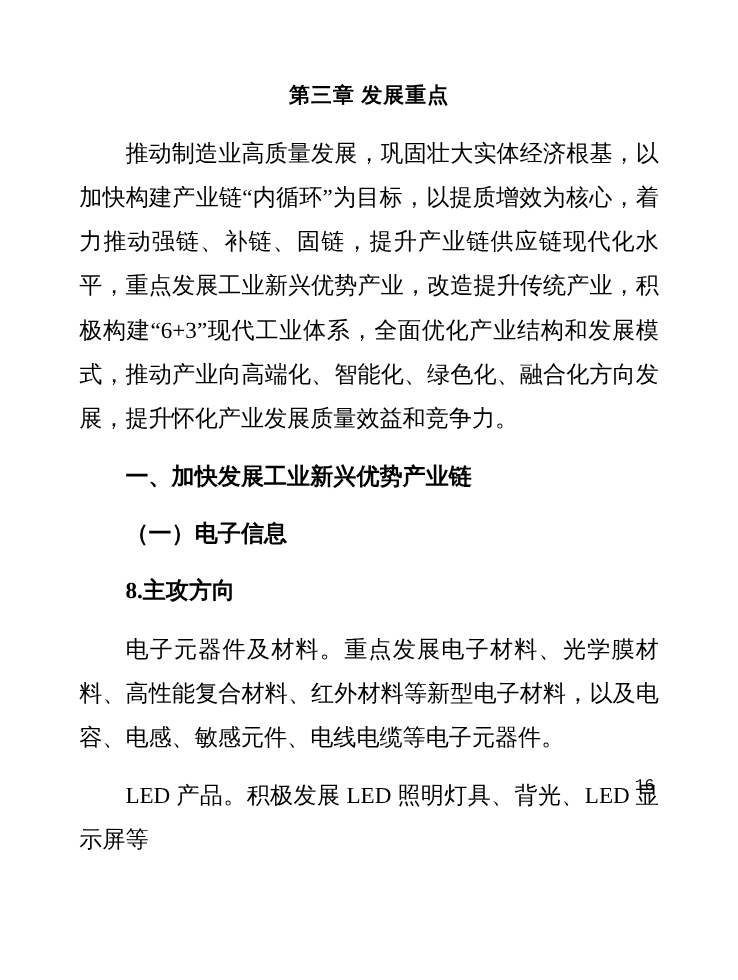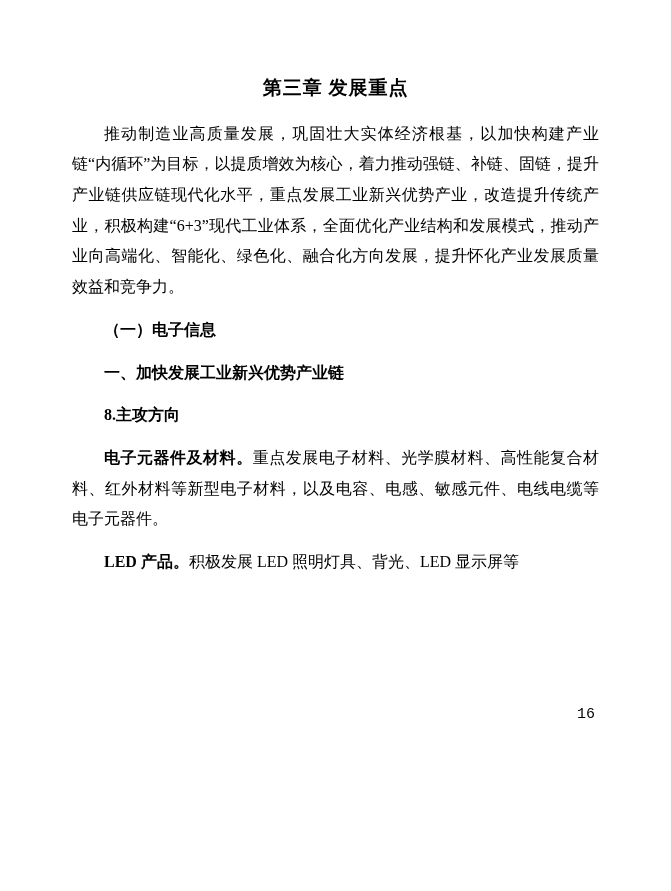--- a/index.html
+++ b/index.html
@@ -27,52 +27,52 @@
   .doc-title {
     text-align: center;
     font-size: 19px;
     font-weight: bold;
     letter-spacing: 1px;
     margin: 12px 0 16px 0;
     line-height: 1.5;
   }
   p {
     margin: 12px 0 1px 0;
-    font-size: 16px;
+    font-size: 21px;
     line-height: 1.92;
     text-align: justify;
     text-justify: inter-ideograph;
     text-indent: 2em;
   }
   p.heading {
     font-weight: bold;
   }
   .b {
-    font-weight: bold;
+    font-weight: normal;
   }
   .page-number {
     position: absolute;
     right: 76px;
     bottom: 48px;
     font-size: 15px;
     font-family: Liberation Mono, monospace;
   }
 </style>
 </head>
 <body>
 
 <div class="page">
 
   <div class="doc-title">第三章  发展重点</div>
 
   <p class="body">推动制造业高质量发展，巩固壮大实体经济根基，以加快构建产业链“内循环”为目标，以提质增效为核心，着力推动强链、补链、固链，提升产业链供应链现代化水平，重点发展工业新兴优势产业，改造提升传统产业，积极构建“6+3”现代工业体系，全面优化产业结构和发展模式，推动产业向高端化、智能化、绿色化、融合化方向发展，提升怀化产业发展质量效益和竞争力。</p>
 
+  <p class="heading">一、加快发展工业新兴优势产业链</p>
+
   <p class="heading">（一）电子信息</p>
-
-  <p class="heading">一、加快发展工业新兴优势产业链</p>
 
 
   <p class="heading">8.主攻方向</p>
 
   <p class="body">
     <span class="b">电子元器件及材料。</span><span>重点发展电子材料、光学膜材料、高性能复合材料、红外材料等新型电子材料，以及电容、电感、敏感元件、电线电缆等电子元器件。</span>
   </p>
 
   <p class="body">
     <span class="b">LED 产品。</span><span>积极发展 LED 照明灯具、背光、LED 显示屏等</span>

